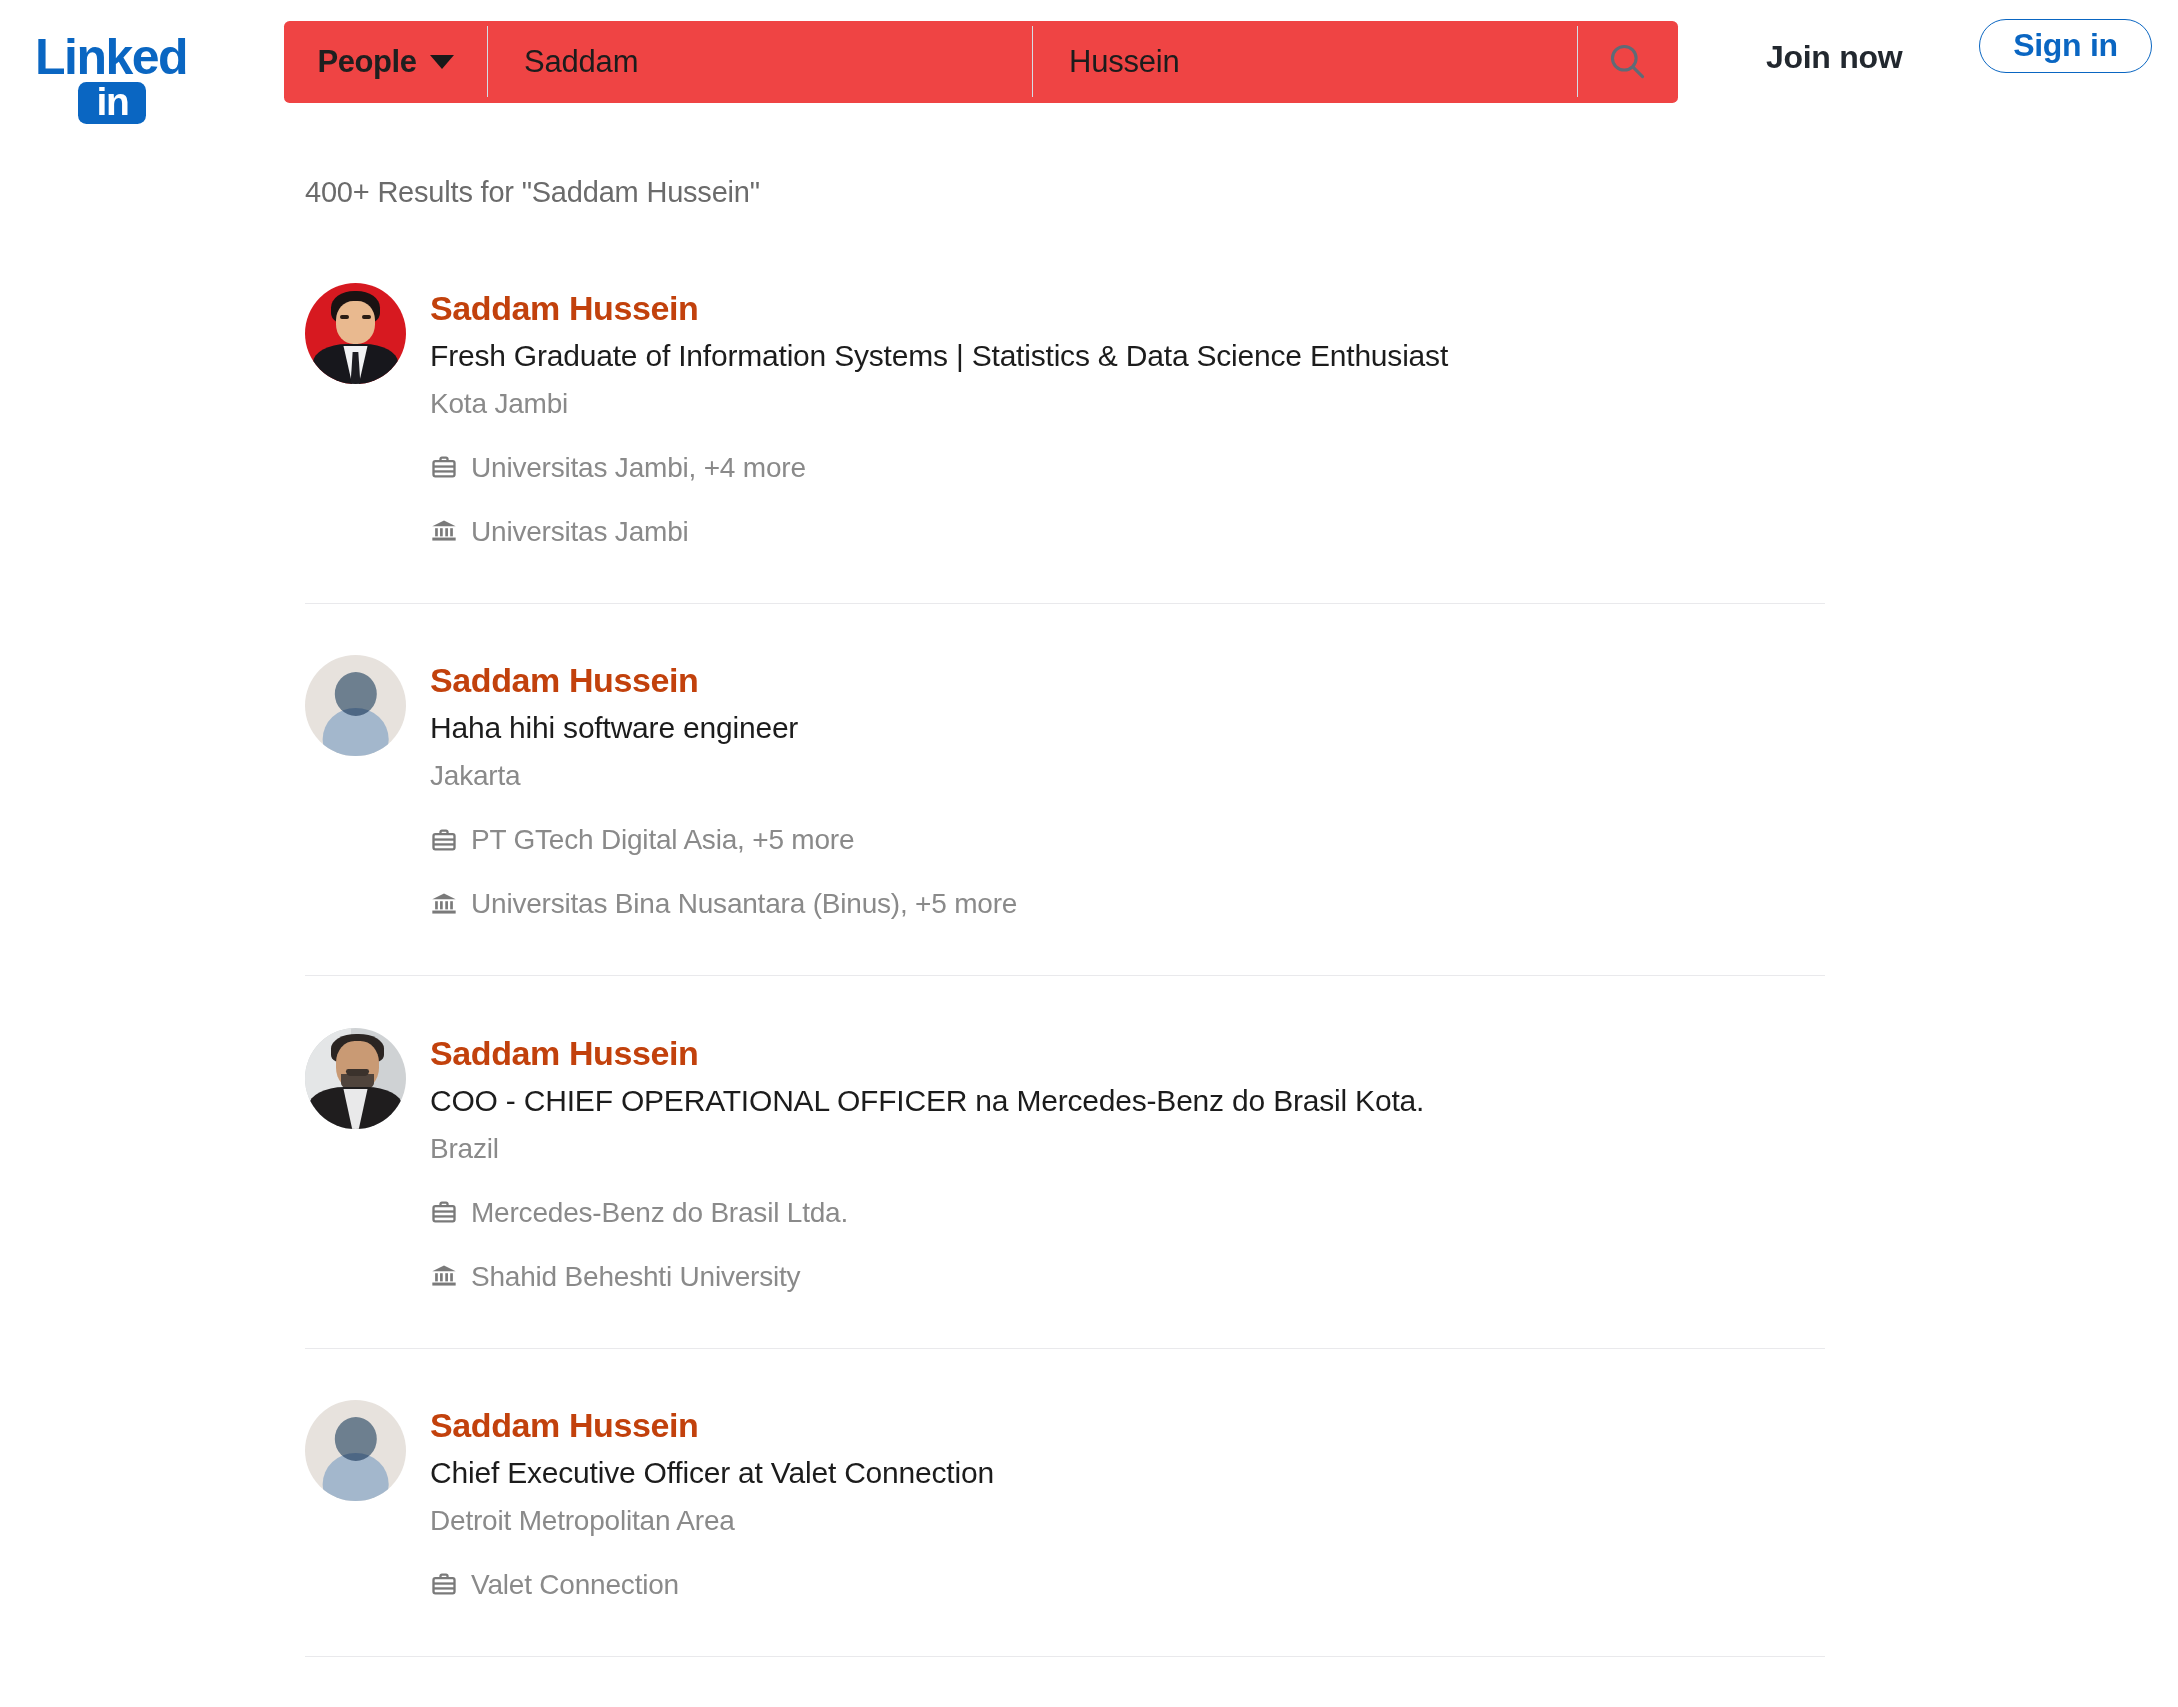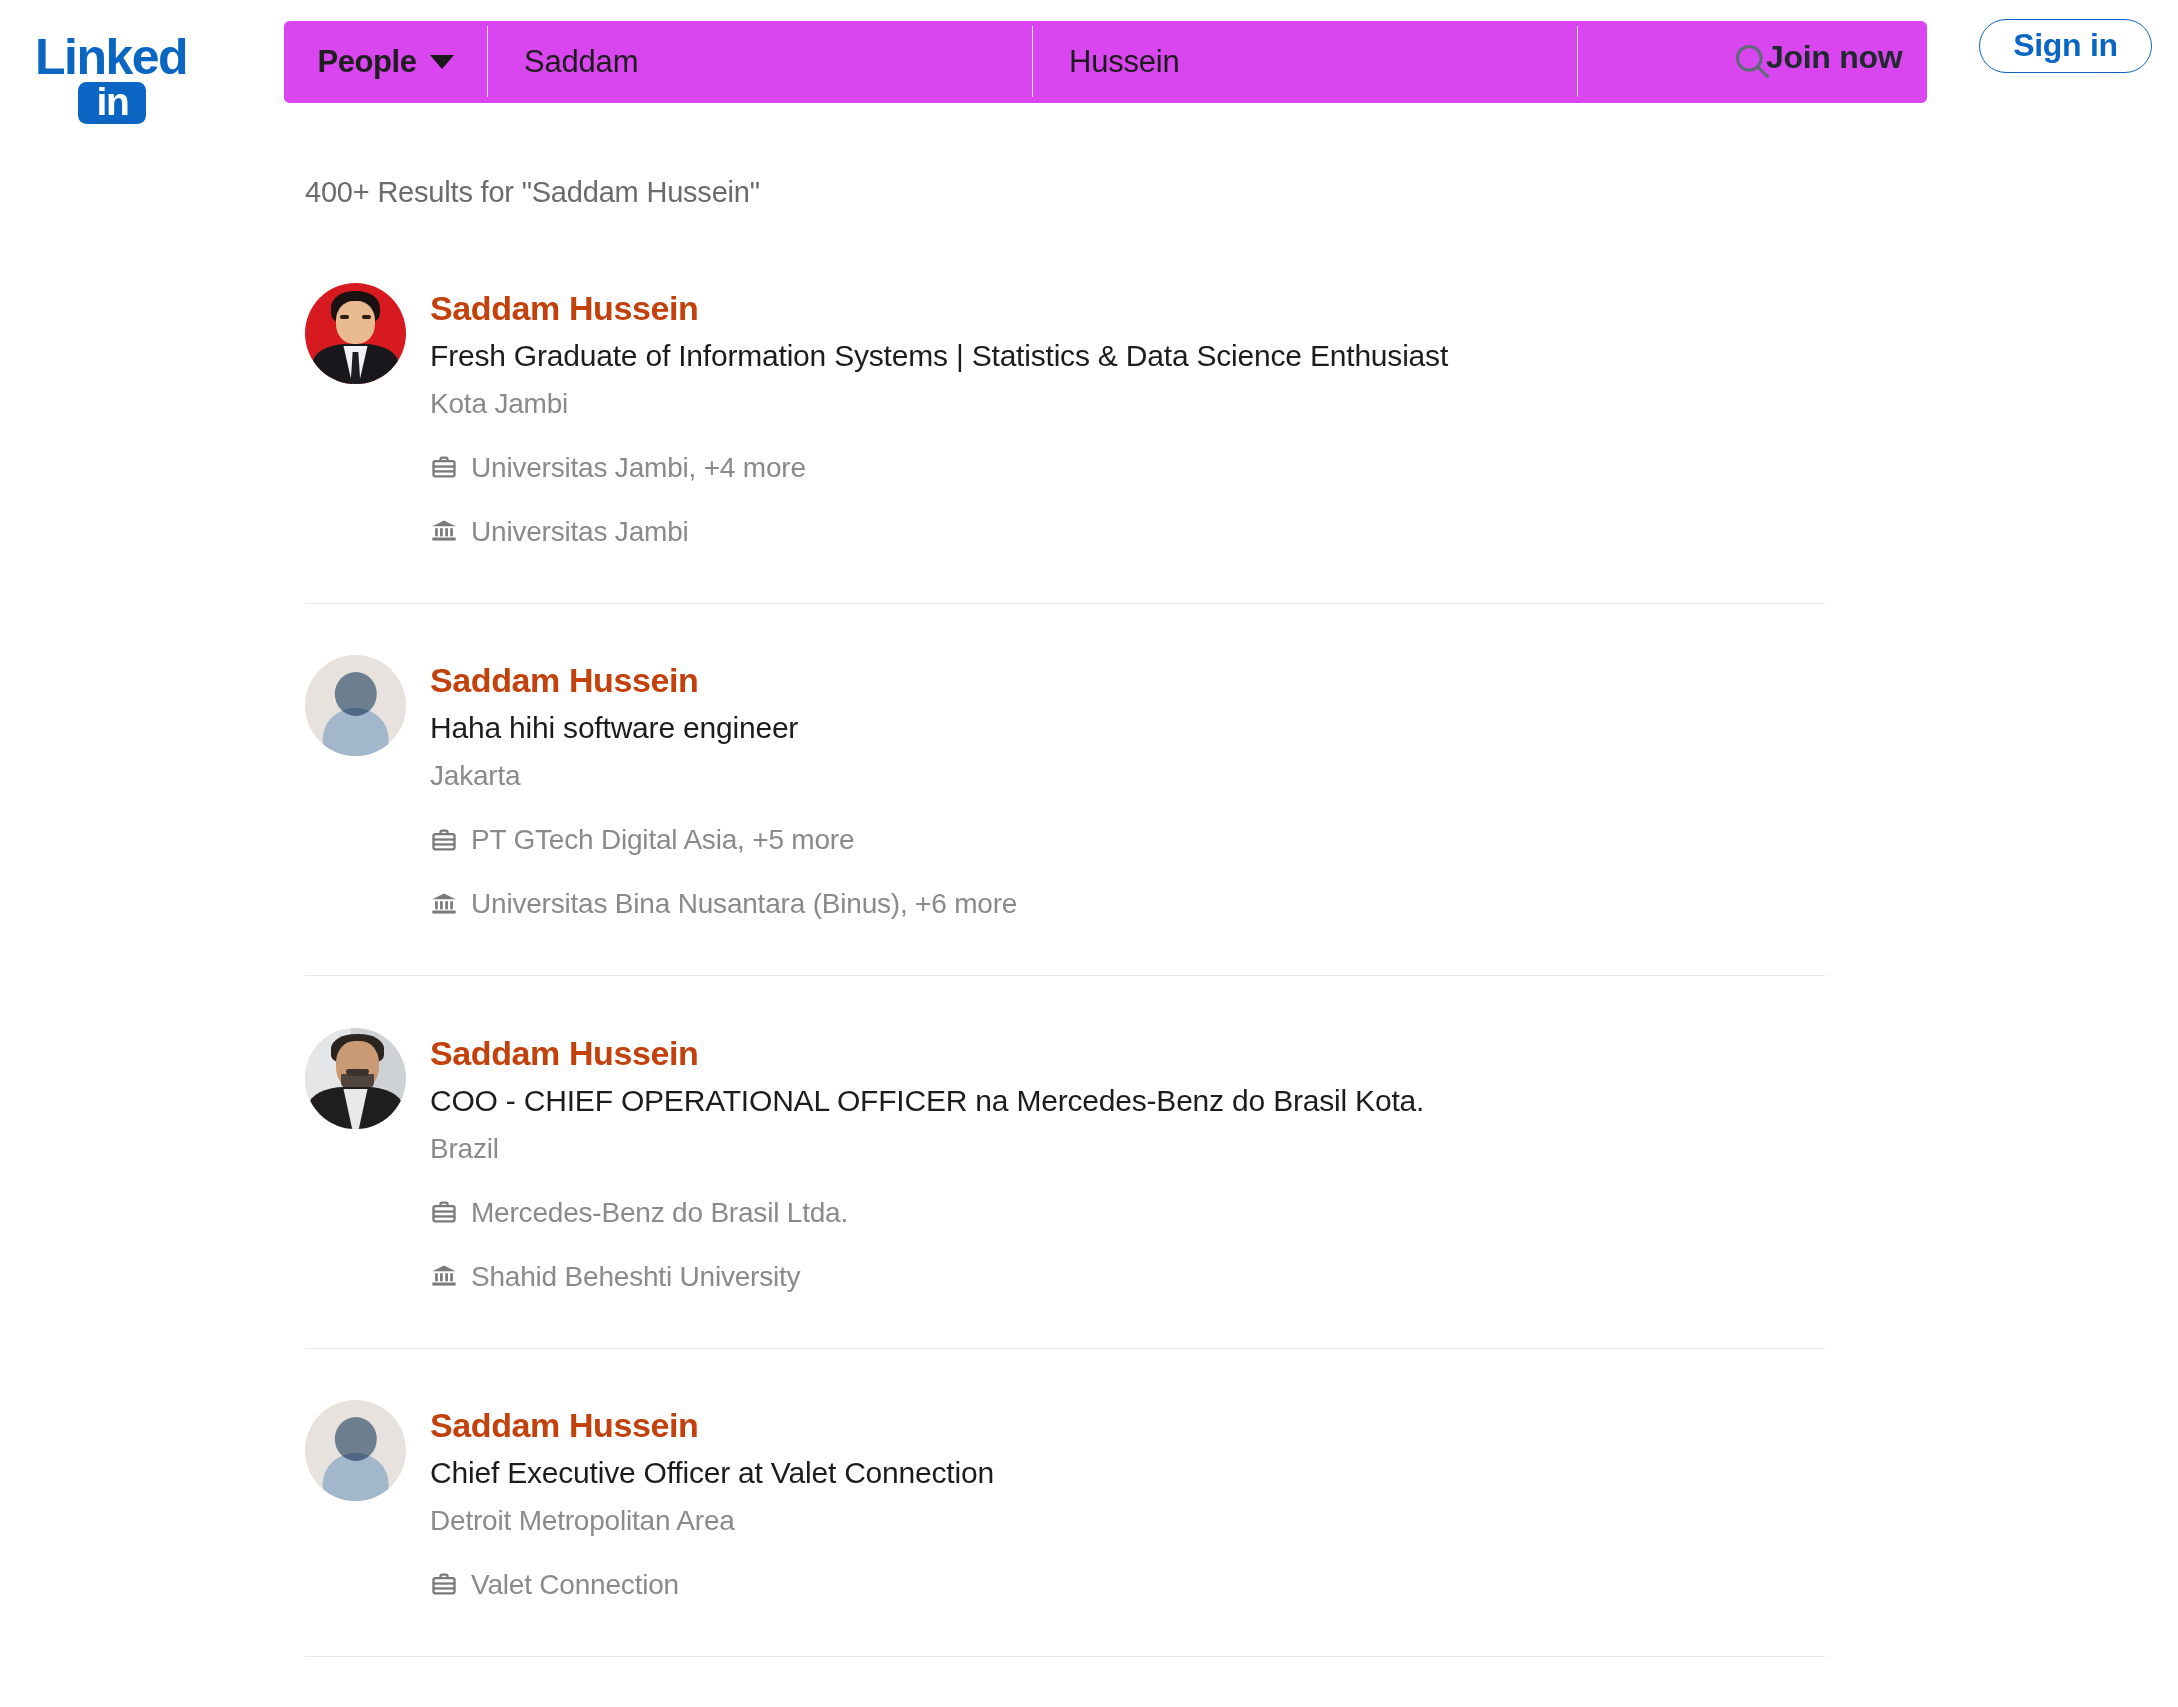--- a/index.html
+++ b/index.html
@@ -56,23 +56,23 @@
     letter-spacing: -1.4px;
     line-height: 39px;
     padding-bottom: 2.8px;
   }
 
   
   .searchbar {
     position: absolute;
     left: 284px;
     top: 20.5px;
-    width: 1643px;
+    width: 1394px;
     height: 82px;
-    background: #d946ef;
+    background: #ef4444;
     border-radius: 5.6px;
     display: flex;
     align-items: stretch;
   }
   .search-seg {
     display: flex;
     align-items: center;
     position: relative;
   }
   .search-seg + .search-seg::before {
@@ -478,21 +478,21 @@
             <span class="meta-icon">
               <svg width="28" height="28" viewBox="0 0 24 24">
                 <path d="M12 3 L22 8 H2 Z" fill="#7a7a7a"></path>
                 <rect x="4.4" y="9.6" width="2.3" height="7" fill="#7a7a7a"></rect>
                 <rect x="8.6" y="9.6" width="2.3" height="7" fill="#7a7a7a"></rect>
                 <rect x="13.1" y="9.6" width="2.3" height="7" fill="#7a7a7a"></rect>
                 <rect x="17.3" y="9.6" width="2.3" height="7" fill="#7a7a7a"></rect>
                 <rect x="2" y="17.6" width="20" height="2.6" fill="#7a7a7a"></rect>
               </svg>
             </span>
-            <span class="meta-text">Universitas Bina Nusantara (Binus), +6 more</span>
+            <span class="meta-text">Universitas Bina Nusantara (Binus), +5 more</span>
           </div>
         </div>
       </div>
       <div class="result-divider"></div>
       <div class="result-card" style="padding-top: 52px; padding-bottom: 48px;">
         <div class="avatar ph3">
           <div class="bgl"></div>
           <div class="hair"></div>
           <div class="face"></div>
           <div class="beard"></div>

